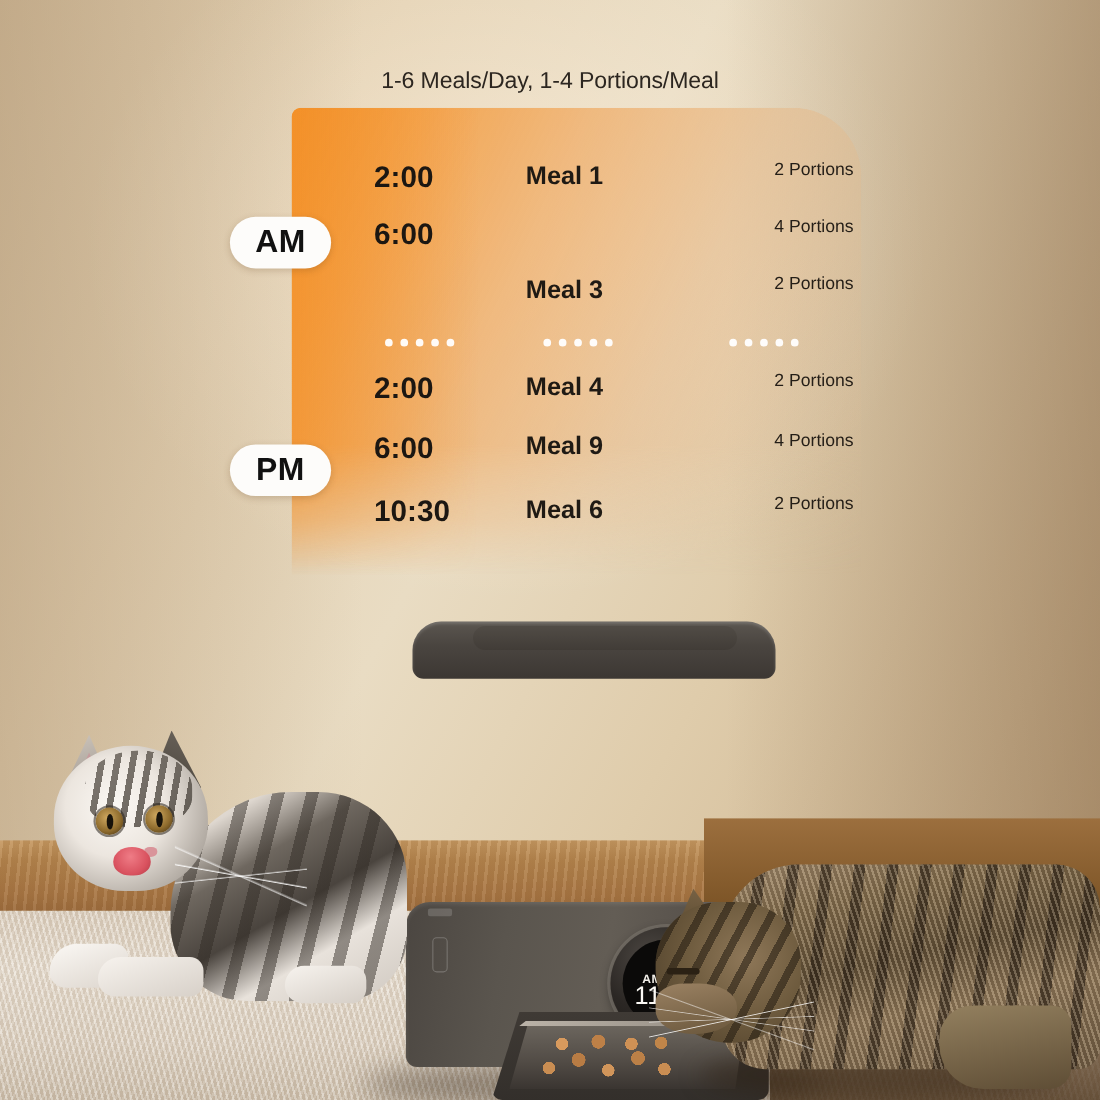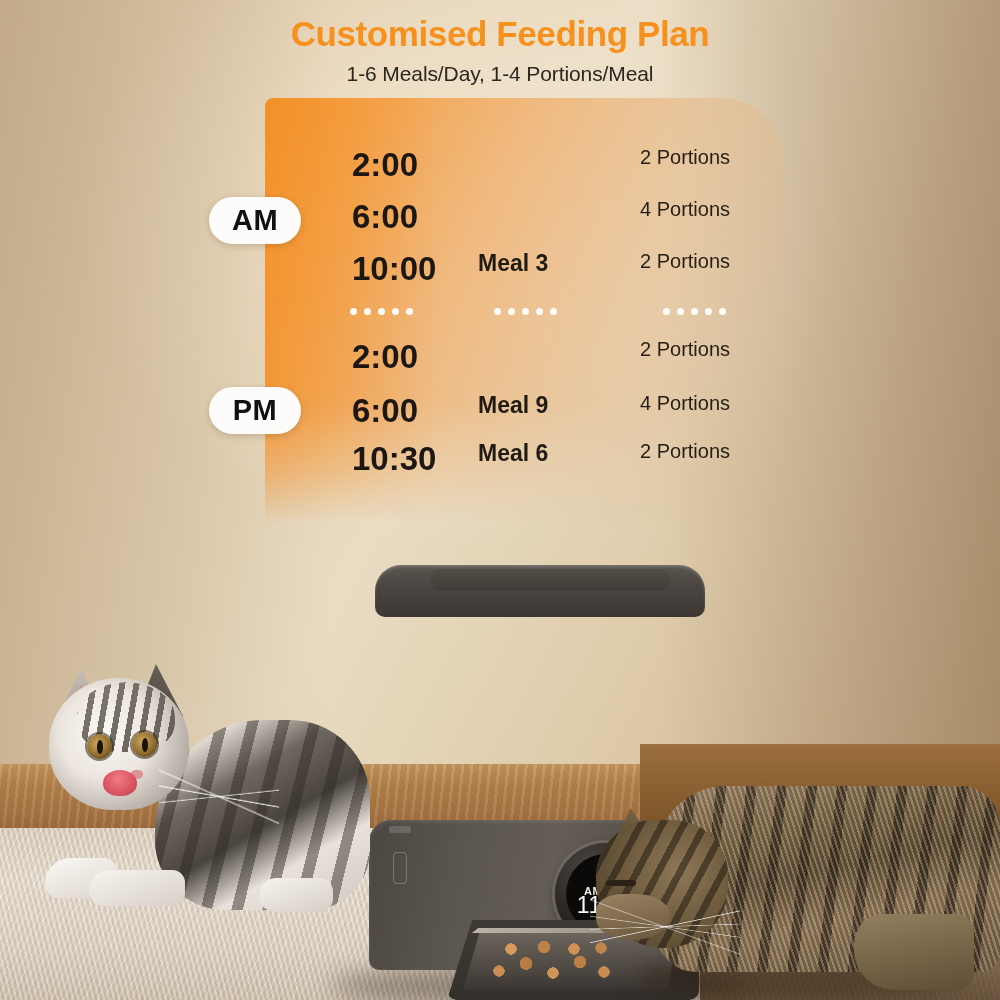--- a/index.html
+++ b/index.html
@@ -88,25 +88,25 @@
     background:linear-gradient(90deg, rgba(243,140,32,.55) 0%, rgba(243,140,32,0) 100%);
     border-radius:8px 0 0 0;
     -webkit-mask-image:linear-gradient(180deg,#000 0%,#000 72%,rgba(0,0,0,0) 100%);
     mask-image:linear-gradient(180deg,#000 0%,#000 72%,rgba(0,0,0,0) 100%);
   }
 
   
   .sched { position:absolute; left:0; top:0; width:1000px; height:560px; }
   .row { position:absolute; height:42px; left:0; width:1000px; }
   .c-time    { position:absolute; left:340px; width:130px; text-align:left;
-               font-size:33px; font-weight:bold; color:#1c1712;margin-left:12px; }
+               font-size:27px; font-weight:bold; color:#1c1712; }
   .c-meal    { position:absolute; left:478px; width:160px; text-align:left;
                font-size:23px; font-weight:bold; color:#1f1a14; }
-  .c-portion { position:absolute; left:640px; width:200px; text-align:left;
-               font-size:20px; font-weight:500; color:#241e17; }
+  .c-portion { position:absolute; left:640px; width:200px; text-align:center;
+               font-size:16px; font-weight:500; color:#241e17; }
 
   
   .dots-row { position:absolute; left:0; width:1000px; height:14px; }
   .dots { position:absolute; display:flex; gap:7px; }
   .dots i { display:block; width:7px; height:7px; border-radius:50%;
             background:#ffffff; opacity:.95; }
 
   
   .pill {
     position:absolute; width:92px; height:47px; border-radius:24px;
@@ -361,38 +361,37 @@
 <div id="scene">
 
   <div class="wall"></div>
   <div class="wall-shade-left"></div>
   <div class="wall-shade-right"></div>
   <div class="baseboard"></div>
   <div class="baseboard-right"></div>
   <div class="carpet"></div>
   <div class="carpet-right"></div>
 
-  <div class="title">Customised Feeding Plan</div>
   <div class="subtitle">1-6 Meals/Day, 1-4 Portions/Meal</div>
 
   <div class="panel"></div>
   <div class="panel-glow"></div>
 
   <div class="sched">
 
     <div class="row" style="top:146px">
       <div class="c-time">2:00</div>
+      <div class="c-meal">Meal 1</div>
       <div class="c-portion">2 Portions</div>
     </div>
     <div class="row" style="top:198px">
       <div class="c-time">6:00</div>
       <div class="c-portion">4 Portions</div>
     </div>
     <div class="row" style="top:250px">
-      <div class="c-time">10:00</div>
       <div class="c-meal">Meal 3</div>
       <div class="c-portion">2 Portions</div>
     </div>
 
     <div class="dots-row" style="top:308px">
       <div class="dots" style="left:350px">
         <i></i>
           <i></i>
           <i></i>
           <i></i>
@@ -409,35 +408,36 @@
         <i></i>
           <i></i>
           <i></i>
           <i></i>
           <i></i>
       </div>
     </div>
 
     <div class="row" style="top:338px">
       <div class="c-time">2:00</div>
+      <div class="c-meal">Meal 4</div>
       <div class="c-portion">2 Portions</div>
     </div>
     <div class="row" style="top:392px">
       <div class="c-time">6:00</div>
       <div class="c-meal">Meal 9</div>
       <div class="c-portion">4 Portions</div>
     </div>
-    <div class="row" style="top:440px">
+    <div class="row" style="top:450px">
       <div class="c-time">10:30</div>
       <div class="c-meal">Meal 6</div>
       <div class="c-portion">2 Portions</div>
     </div>
 
     <div class="pill" style="left:209px; top:197px">AM</div>
-    <div class="pill" style="left:209px; top:387px">PM</div>
+    <div class="pill" style="left:209px; top:404px">PM</div>
   </div>
 
   <div class="feeder-shadow"></div>
 
   <div class="feeder">
 
     <div class="lid">
       <div class="lid-inner"></div>
     </div>
 

